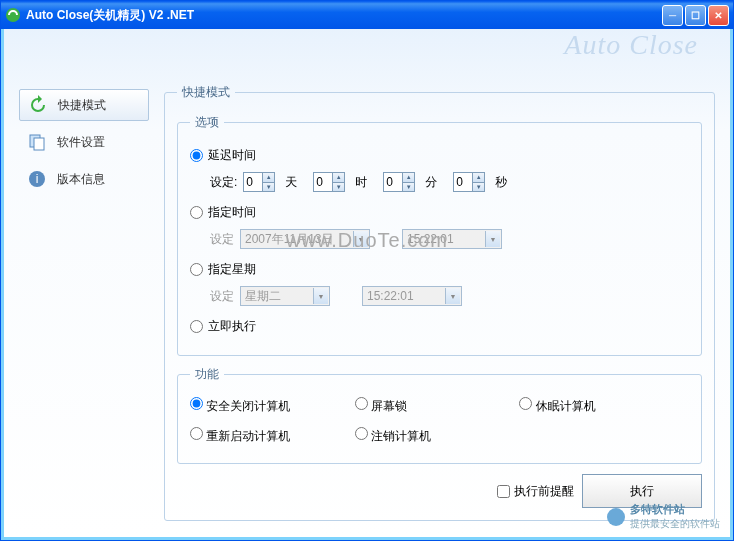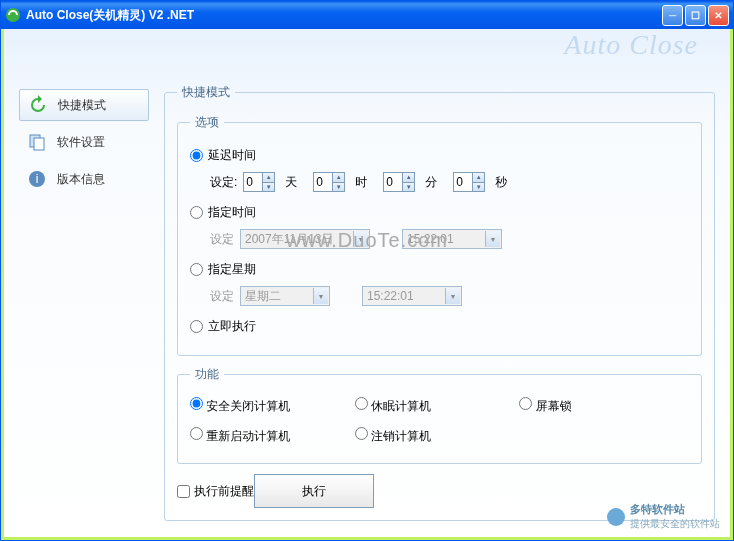--- a/index.html
+++ b/index.html
@@ -1,18 +1,18 @@
 <!DOCTYPE html>
 <html><head>
 <meta charset="utf-8">
 <style>
 * { box-sizing: border-box; margin: 0; padding: 0; }
 body { font-family: "Microsoft YaHei", SimSun, Arial, sans-serif; font-size: 12px; background: #fff; }
 
-.window { width: 734px; height: 541px; border: 1px solid #0055ea; background: #bef264; position: relative; }
+.window { width: 734px; height: 541px; border: 1px solid #0055ea; background: #7dd3fc; position: relative; }
 
 .titlebar { height: 28px; background: linear-gradient(to bottom, #0058ee 0%, #3d91f5 10%, #0663f0 40%, #0055e8 100%); display: flex; align-items: center; padding: 0 4px; color: #fff; font-weight: bold; }
 .titlebar .app-icon { width: 16px; height: 16px; margin-right: 5px; }
 .titlebar .app-icon svg { display: block; }
 .title-text { flex: 1; font-size: 12px; }
 .win-buttons { display: flex; gap: 2px; }
 .win-btn { width: 21px; height: 21px; border: 1px solid #fff; border-radius: 3px; background: linear-gradient(to bottom, #7eb5f5, #3a84e8); display: flex; align-items: center; justify-content: center; color: #fff; font-size: 10px; font-family: Arial; cursor: default; }
 .win-btn.close { background: linear-gradient(to bottom, #f5937e, #e84a3a); }
 
 .client { position: absolute; top: 28px; left: 3px; right: 3px; bottom: 3px; background: linear-gradient(to bottom, #e8f2fd 0%, #f8fbfe 20%, #ffffff 100%); }
@@ -46,21 +46,21 @@
 
 .label-unit { margin: 0 10px 0 4px; }
 
 .combo { height: 20px; border: 1px solid #a7bdd3; background: #f4f4f4; display: inline-flex; align-items: center; padding: 0 4px; position: relative; color: #999; }
 .combo.disabled { background: #f0f0f0; }
 .combo-arrow { position: absolute; right: 1px; top: 1px; bottom: 1px; width: 15px; background: linear-gradient(#eef4fb, #cfe1f4); border-left: 1px solid #a7bdd3; display: flex; align-items: center; justify-content: center; font-size: 7px; color: #888; }
 
 .func-grid { display: flex; flex-wrap: wrap; }
 .func-item { width: 33%; padding: 6px 0; }
 
-.footer { display: flex; justify-content: flex-start; align-items: center; gap: 0; margin-top: 8px; }
+.footer { display: flex; justify-content: flex-end; align-items: center; gap: 8px; margin-top: 8px; }
 .checkbox-wrap { display: flex; align-items: center; gap: 4px; }
 .exec-btn { width: 120px; height: 34px; border: 1px solid #7f9db9; background: linear-gradient(#fff, #e8e8e8); cursor: default; font-size: 12px; }
 
 .watermark { position: absolute; left: 50%; top: 200px; transform: translateX(-50%); font-size: 20px; color: #aaa; font-family: Arial; letter-spacing: 1px; pointer-events: none; }
 .corner-mark { position: absolute; right: 10px; bottom: 6px; font-size: 11px; color: #8aa; display: flex; align-items: center; gap: 4px; }
 </style>
 </head>
 <body>
 
 <div class="window">
@@ -197,22 +197,22 @@
                 <input type="radio" name="opt" style="">
                 <span>立即执行</span>
               </label>
           </div>
         </fieldset>
 
         <fieldset class="inner-fieldset">
           <legend>功能</legend>
           <div class="func-grid">
             <div class="func-item"><label><input type="radio" name="fn" checked="" style=""> <span>安全关闭计算机</span></label></div>
+            <div class="func-item"><label><input type="radio" name="fn" style=""> <span>屏幕锁</span></label></div>
             <div class="func-item"><label><input type="radio" name="fn" style=""> <span>休眠计算机</span></label></div>
-            <div class="func-item"><label><input type="radio" name="fn" style=""> <span>屏幕锁</span></label></div>
             <div class="func-item"><label><input type="radio" name="fn" style=""> <span>重新启动计算机</span></label></div>
             <div class="func-item"><label><input type="radio" name="fn" style=""> <span>注销计算机</span></label></div>
           </div>
         </fieldset>
 
         <div class="footer">
           <label class="checkbox-wrap">
             <input type="checkbox" style="">
             <span>执行前提醒</span>
           </label>

